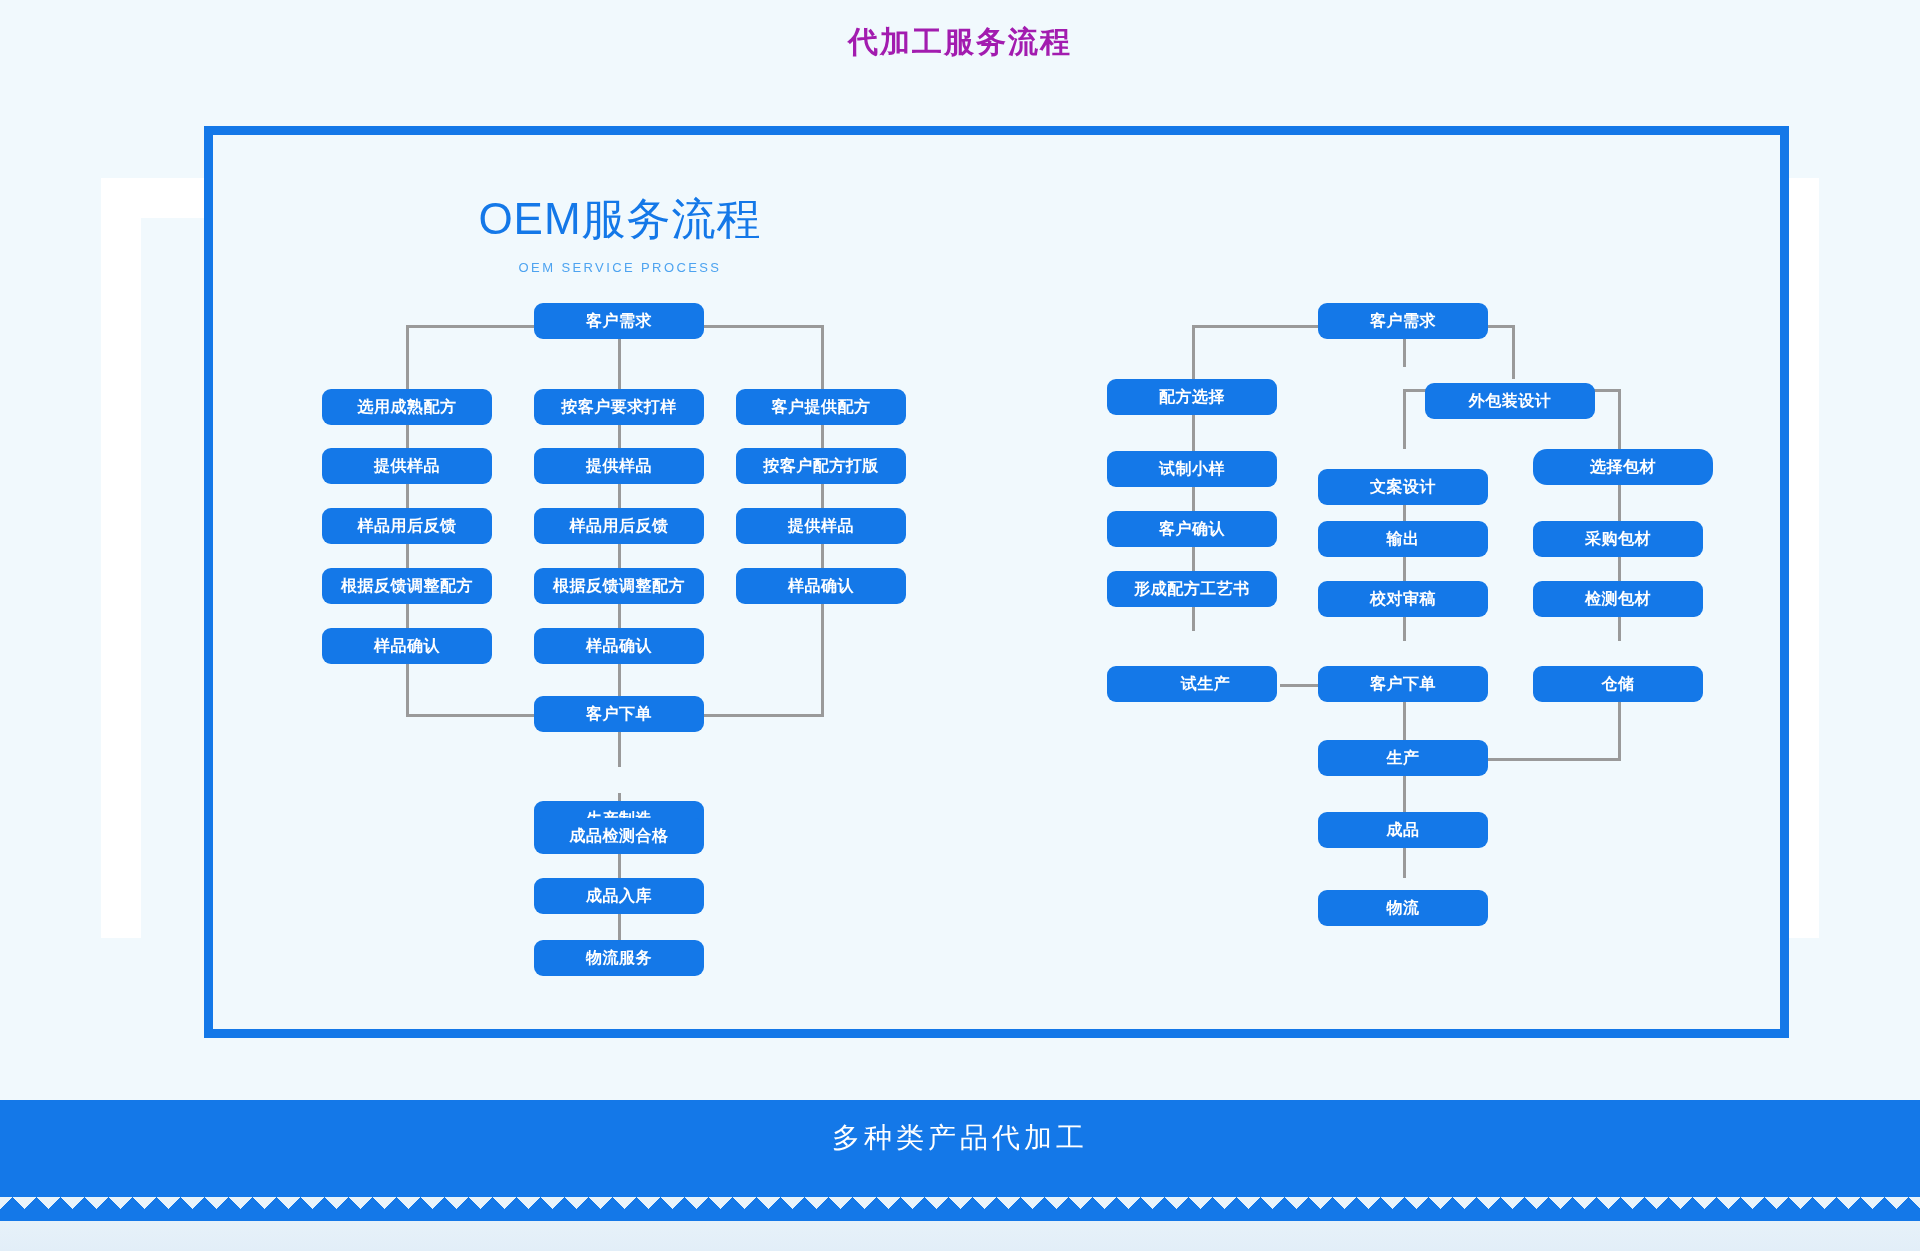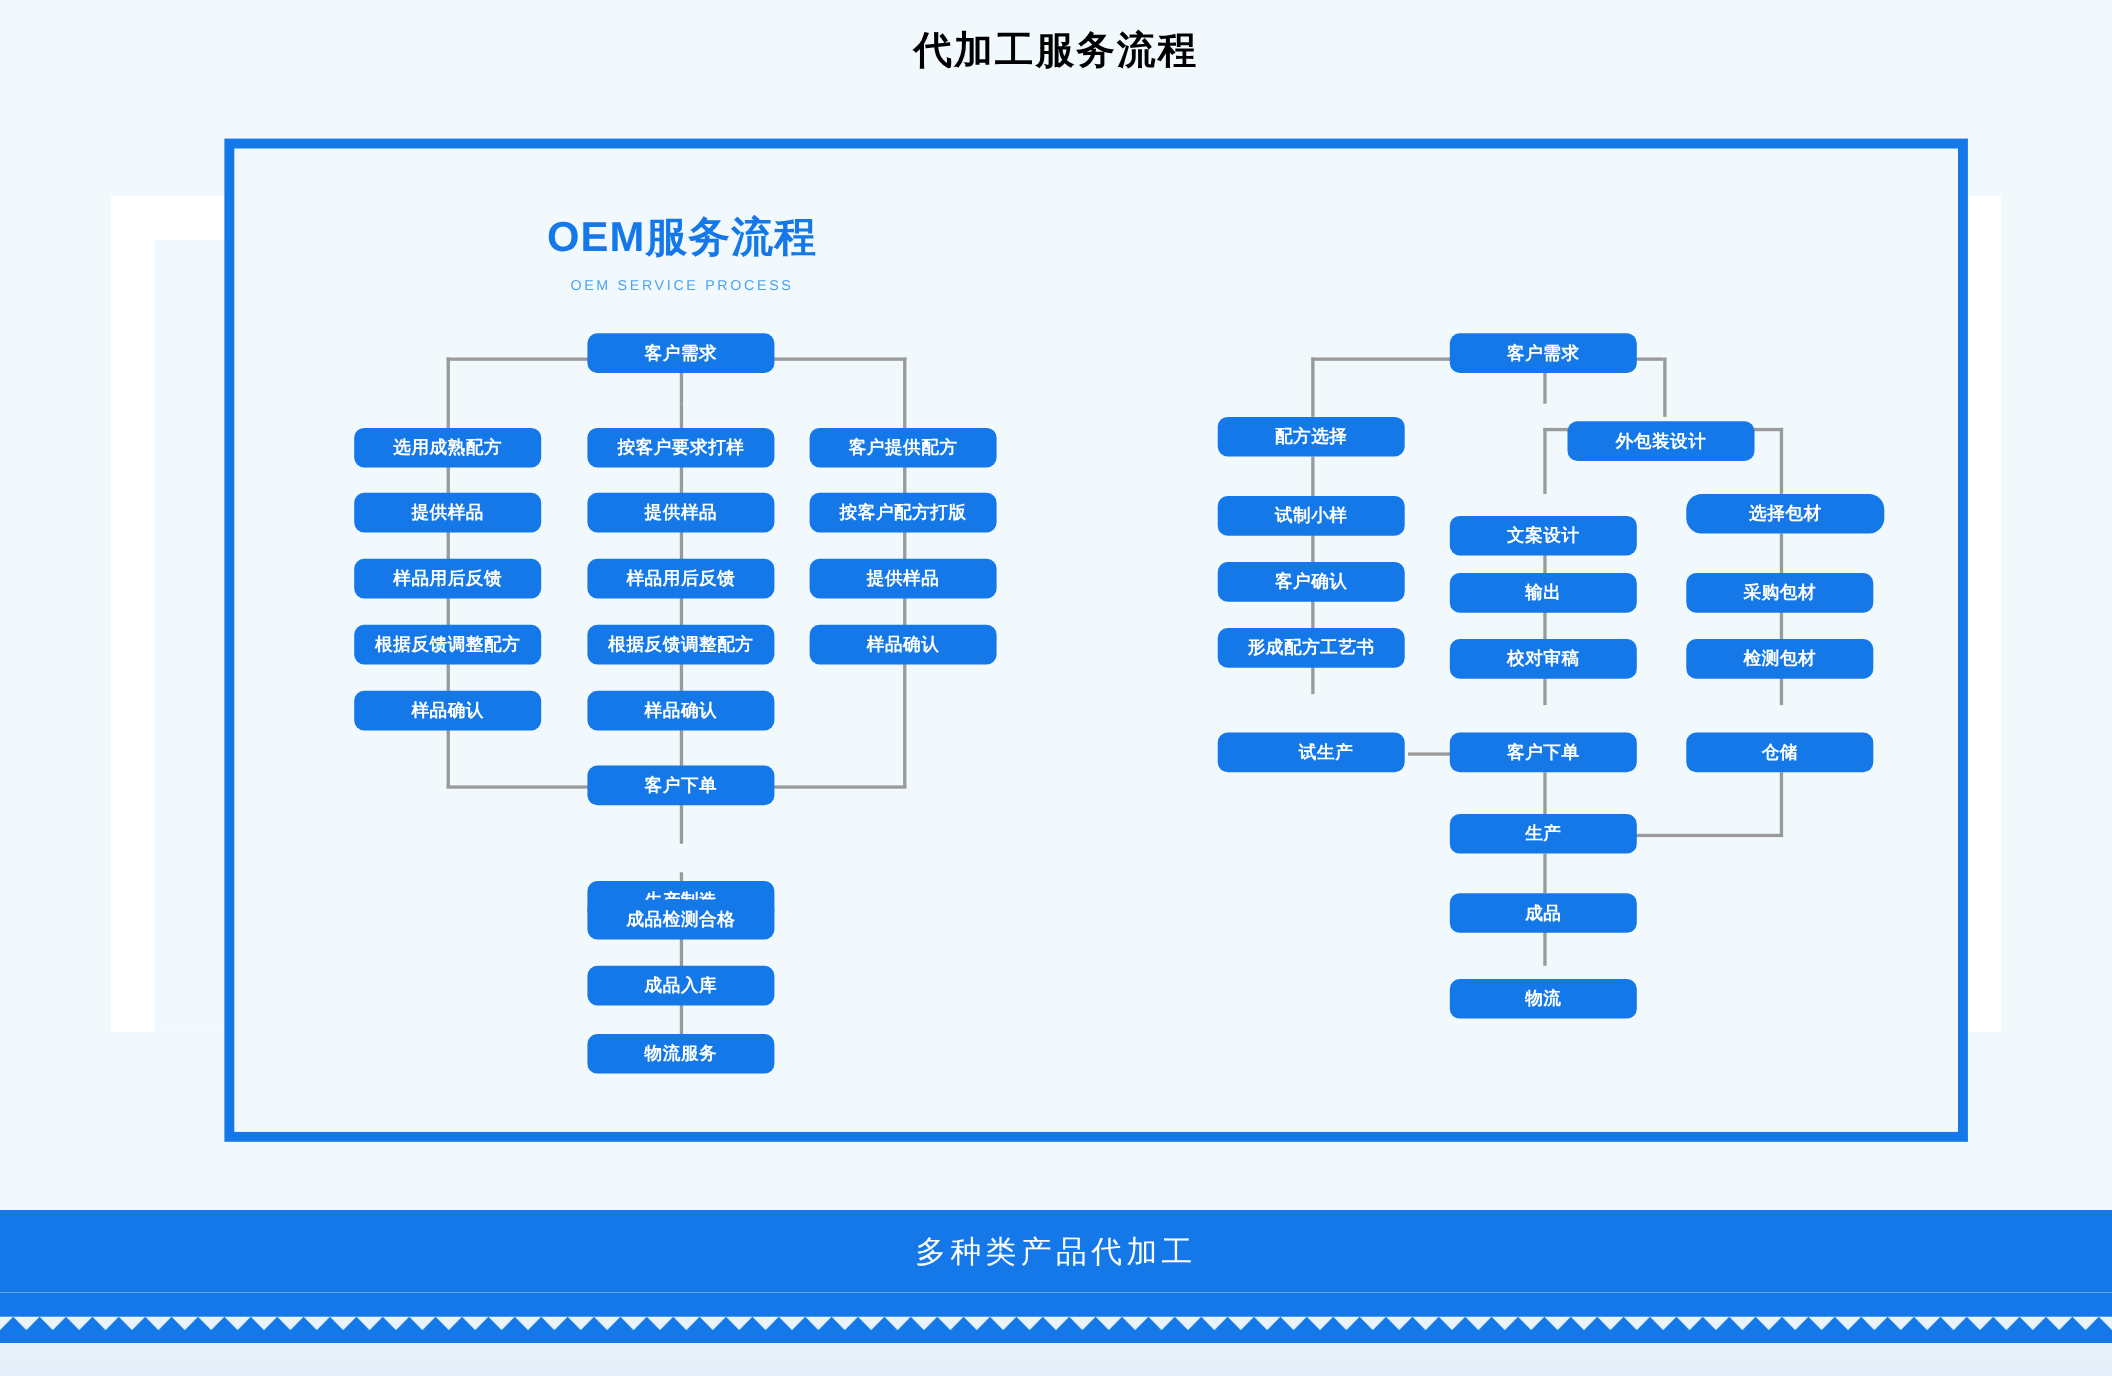--- a/index.html
+++ b/index.html
@@ -8,21 +8,21 @@
     width:1920px;height:1251px;
     background:#f1f9fd;
     font-family:"Liberation Sans","DejaVu Sans",sans-serif;
     overflow:hidden;position:relative;
   }
   #stage{position:absolute;inset:0;}
 
   
   .page-title{
     position:absolute;top:22px;left:0;width:1920px;text-align:center;
-    font-size:35px;font-weight:bold;color:#000000;letter-spacing:2px;
+    font-size:30px;font-weight:bold;color:#a21caf;letter-spacing:2px;
   }
 
   
   .deco-white{
     position:absolute;left:101px;top:178px;width:290px;height:760px;
     background:#ffffff;
   }
   .deco-white-inner{
     position:absolute;left:141px;top:218px;width:290px;height:720px;
     background:#f1f9fd;
@@ -37,21 +37,21 @@
   }
 
   
   .panel{
     position:absolute;left:204px;top:126px;width:1585px;height:912px;
     border:9px solid #1478e8;background:#f1f9fd;box-sizing:border-box;
   }
 
   
   .col-head{position:absolute;text-align:center;}
-  .col-head .zh{font-size:38px;font-weight:bold;color:#1478e8;letter-spacing:1px;}
+  .col-head .zh{font-size:44px;font-weight:normal;color:#1478e8;letter-spacing:1px;}
   .col-head .en{font-size:13px;color:#4da3f0;letter-spacing:2.4px;margin-top:11px;}
 
   
   .node{
     position:absolute;
     background:#1478e8;color:#fff;border-radius:9px;
     font-size:16px;font-weight:bold;
     display:flex;align-items:center;justify-content:center;
     box-sizing:border-box;white-space:nowrap;
     letter-spacing:.5px;

